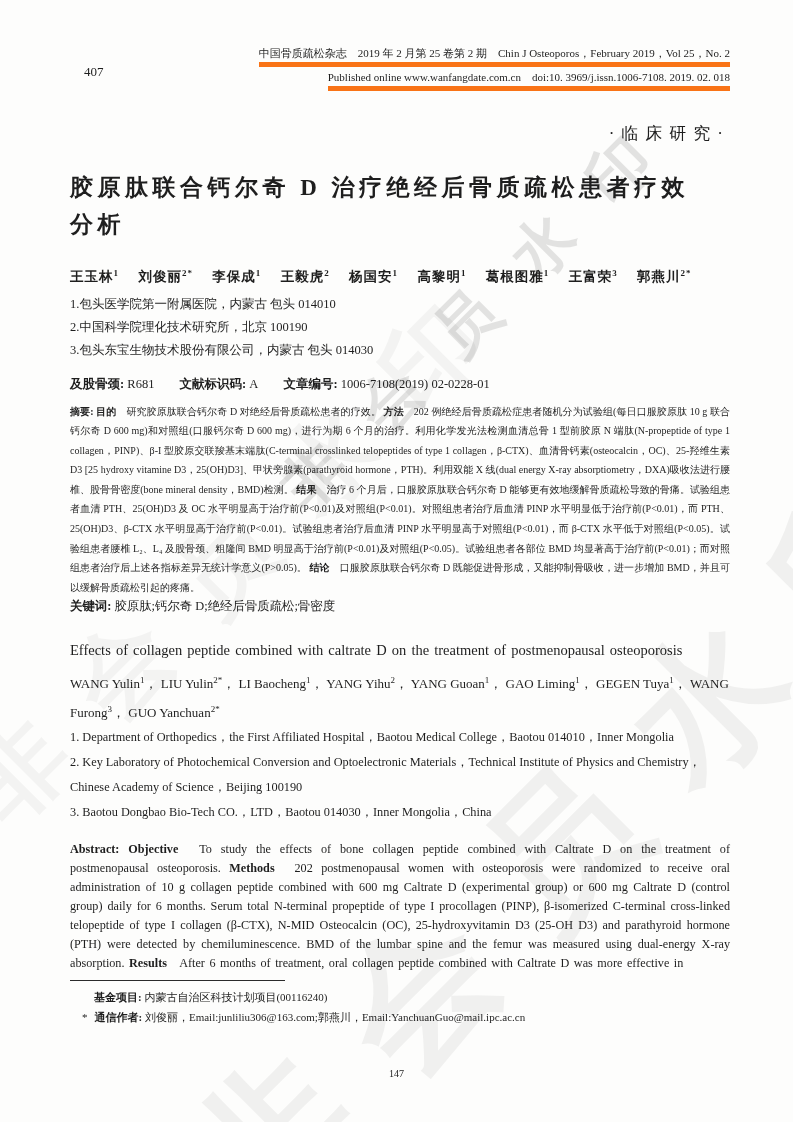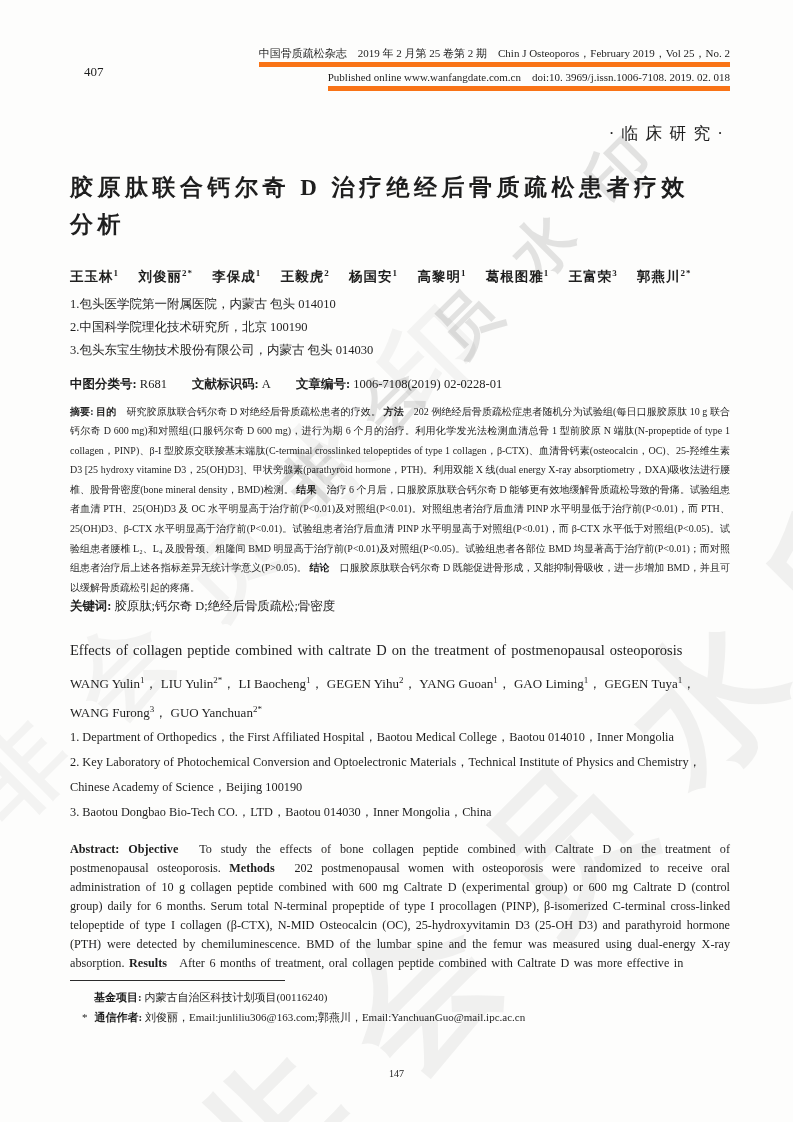--- a/index.html
+++ b/index.html
@@ -90,21 +90,21 @@
       <span class="au"><span>郭燕川</span><sup>2*</sup></span>
     </div>
 
     <div class="affils-cn">
       <div>1.包头医学院第一附属医院，内蒙古 包头 014010</div>
       <div>2.中国科学院理化技术研究所，北京 100190</div>
       <div>3.包头东宝生物技术股份有限公司，内蒙古 包头 014030</div>
     </div>
 
     <div class="meta">
-      <span class="mg"><b>中图分类号: </b><span>R681</span></span>
+      <span class="mg"><b>及股骨颈: </b><span>R681</span></span>
       <span class="mg"><b>文献标识码: </b><span>A</span></span>
       <span class="mg"><b>文章编号: </b><span>1006-7108(2019) 02-0228-01</span></span>
     </div>
 
     <p class="abstract-cn">
       <b>摘要: 目的</b><span>　研究胶原肽联合钙尔奇 D 对绝经后骨质疏松患者的疗效。</span>
       <b>方法</b><span>　202 例绝经后骨质疏松症患者随机分为试验组(每日口服胶原肽 10 g 联合钙尔奇 D 600 mg)和对照组(口服钙尔奇 D 600 mg)，进行为期 6 个月的治疗。利用化学发光法检测血清总骨 1 型前胶原 N 端肽(N-propeptide of type 1 collagen，PINP)、β-I 型胶原交联羧基末端肽(C-terminal crosslinked telopeptides of type 1 collagen，β-CTX)、血清骨钙素(osteocalcin，OC)、25-羟维生素 D3 [25 hydroxy vitamine D3，25(OH)D3]、甲状旁腺素(parathyroid hormone，PTH)。利用双能 X 线(dual energy X-ray absorptiometry，DXA)吸收法进行腰椎、股骨骨密度(bone mineral density，BMD)检测。</span>
       <b>结果</b><span>　治疗 6 个月后，口服胶原肽联合钙尔奇 D 能够更有效地缓解骨质疏松导致的骨痛。试验组患者血清 PTH、25(OH)D3 及 OC 水平明显高于治疗前(P&lt;0.01)及对照组(P&lt;0.01)。对照组患者治疗后血清 PINP 水平明显低于治疗前(P&lt;0.01)，而 PTH、25(OH)D3、β-CTX 水平明显高于治疗前(P&lt;0.01)。试验组患者治疗后血清 PINP 水平明显高于对照组(P&lt;0.01)，而 β-CTX 水平低于对照组(P&lt;0.05)。试验组患者腰椎 L₂、L₄ 及股骨颈、粗隆间 BMD 明显高于治疗前(P&lt;0.01)及对照组(P&lt;0.05)。试验组患者各部位 BMD 均显著高于治疗前(P&lt;0.01)；而对照组患者治疗后上述各指标差异无统计学意义(P&gt;0.05)。</span>
       <b>结论</b><span>　口服胶原肽联合钙尔奇 D 既能促进骨形成，又能抑制骨吸收，进一步增加 BMD，并且可以缓解骨质疏松引起的疼痛。</span>
     </p>
@@ -113,21 +113,21 @@
       <b>关键词: </b><span>胶原肽;钙尔奇 D;绝经后骨质疏松;骨密度</span>
     </p>
 
     <div class="en-block">
       <h2 class="title-en">Effects of collagen peptide combined with caltrate D on the treatment of postmenopausal osteoporosis</h2>
 
       <div class="authors-en">
         <span><span>WANG Yulin</span><sup>1</sup><span>，</span></span>
         <span><span>LIU Yulin</span><sup>2*</sup><span>，</span></span>
         <span><span>LI Baocheng</span><sup>1</sup><span>，</span></span>
-        <span><span>GEGEN Yihu</span><sup>2</sup><span>，</span></span>
+        <span><span>YANG Yihu</span><sup>2</sup><span>，</span></span>
         <span><span>YANG Guoan</span><sup>1</sup><span>，</span></span>
         <span><span>GAO Liming</span><sup>1</sup><span>，</span></span>
         <span><span>GEGEN Tuya</span><sup>1</sup><span>，</span></span>
         <span><span>WANG Furong</span><sup>3</sup><span>，</span></span>
         <span><span>GUO Yanchuan</span><sup>2*</sup><span></span></span>
       </div>
 
       <div class="affils-en">
         <div>1. Department of Orthopedics，the First Affiliated Hospital，Baotou Medical College，Baotou 014010，Inner Mongolia</div>
         <div>2. Key Laboratory of Photochemical Conversion and Optoelectronic Materials，Technical Institute of Physics and Chemistry，Chinese Academy of Science，Beijing 100190</div>

